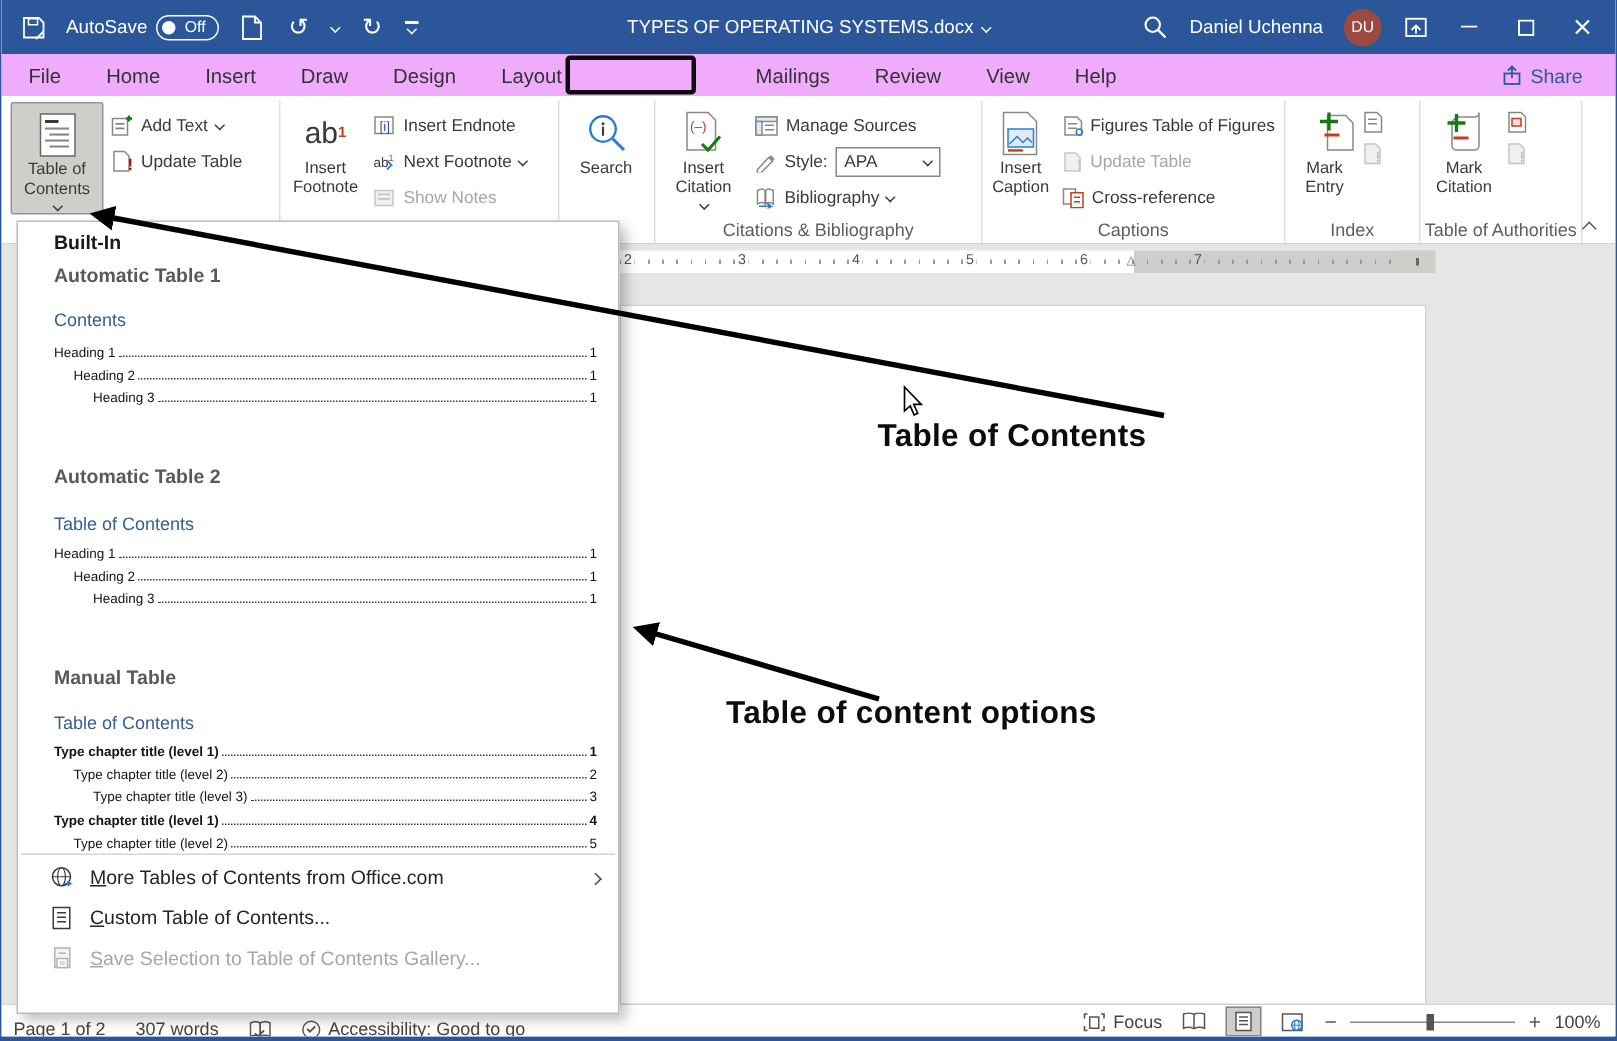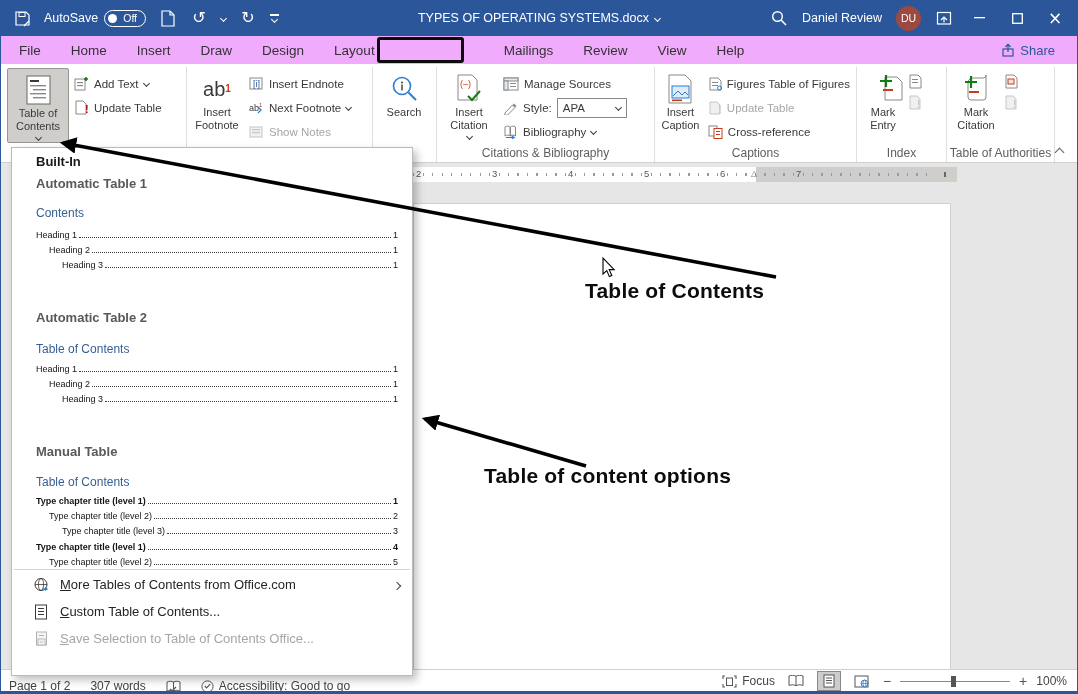--- a/index.html
+++ b/index.html
@@ -155,21 +155,21 @@
         <span class="chv white"></span>
       </span>
     </div>
     <div class="tb-right">
       <span class="tb-icon">
         <svg width="16" height="16" viewBox="0 0 16 16">
             <circle cx="6.5" cy="6.5" r="4.8" fill="none" stroke="#fff" stroke-width="1.4"></circle>
             <line x1="10.3" y1="10.3" x2="15" y2="15" stroke="#fff" stroke-width="1.6"></line>
           </svg>
       </span>
-      <span class="tb-user">Daniel Review</span>
+      <span class="tb-user">Daniel Uchenna</span>
       <span class="avatar">DU</span>
       <span class="tb-icon">
         <svg width="16" height="15" viewBox="0 0 16 15">
             <rect x="1.5" y="1.5" width="13" height="11.5" fill="none" stroke="#fff" stroke-width="1.2"></rect>
             <path d="M5 9 l3 -3 l3 3" fill="none" stroke="#fff" stroke-width="1.2"></path>
             <line x1="8" y1="6.5" x2="8" y2="11.5" stroke="#fff" stroke-width="1.2"></line>
           </svg>
       </span>
       <span class="winbtn">
           <svg width="11" height="2">
@@ -552,21 +552,21 @@
       </div>
       <div class="dd-item disabled">
         <span class="mi">
           <svg width="15" height="16" viewBox="0 0 15 16">
               <rect x="2.5" y="1" width="10" height="13" fill="#f5f4f3" stroke="#b5b3b1"></rect>
               <rect x="5" y="4" width="5" height="1" fill="#b5b3b1"></rect>
               <rect x="4" y="8" width="7" height="6" fill="#fff" stroke="#b5b3b1"></rect>
               <rect x="5.5" y="9.5" width="4" height="3" fill="#dedcda"></rect>
             </svg>
         </span>
-        <span class="mlabel">Save Selection to Table of Contents Office...</span>
+        <span class="mlabel">Save Selection to Table of Contents Gallery...</span>
       </div>
     </div>
   </div>
 
   <div class="anno-text anno1">Table of Contents</div>
   <div class="anno-text anno2">Table of content options</div>
 
   <svg class="overlay" width="1078" height="694" viewBox="0 0 1078 694">
     <defs>
       <marker id="ah" viewBox="0 0 10 10" refX="8" refY="5" markerWidth="4.6" markerHeight="4.6" orient="auto">

